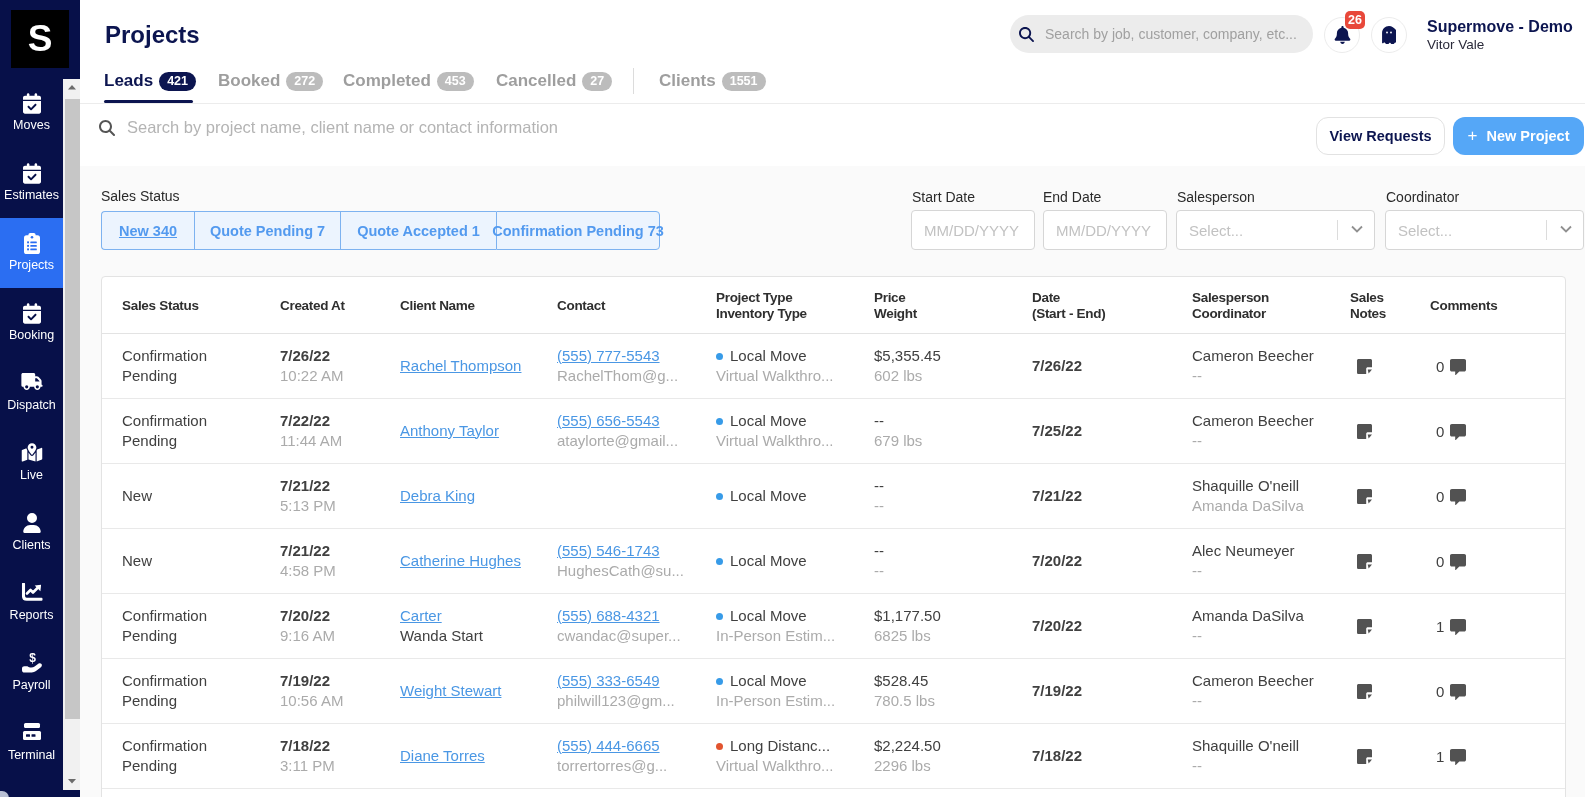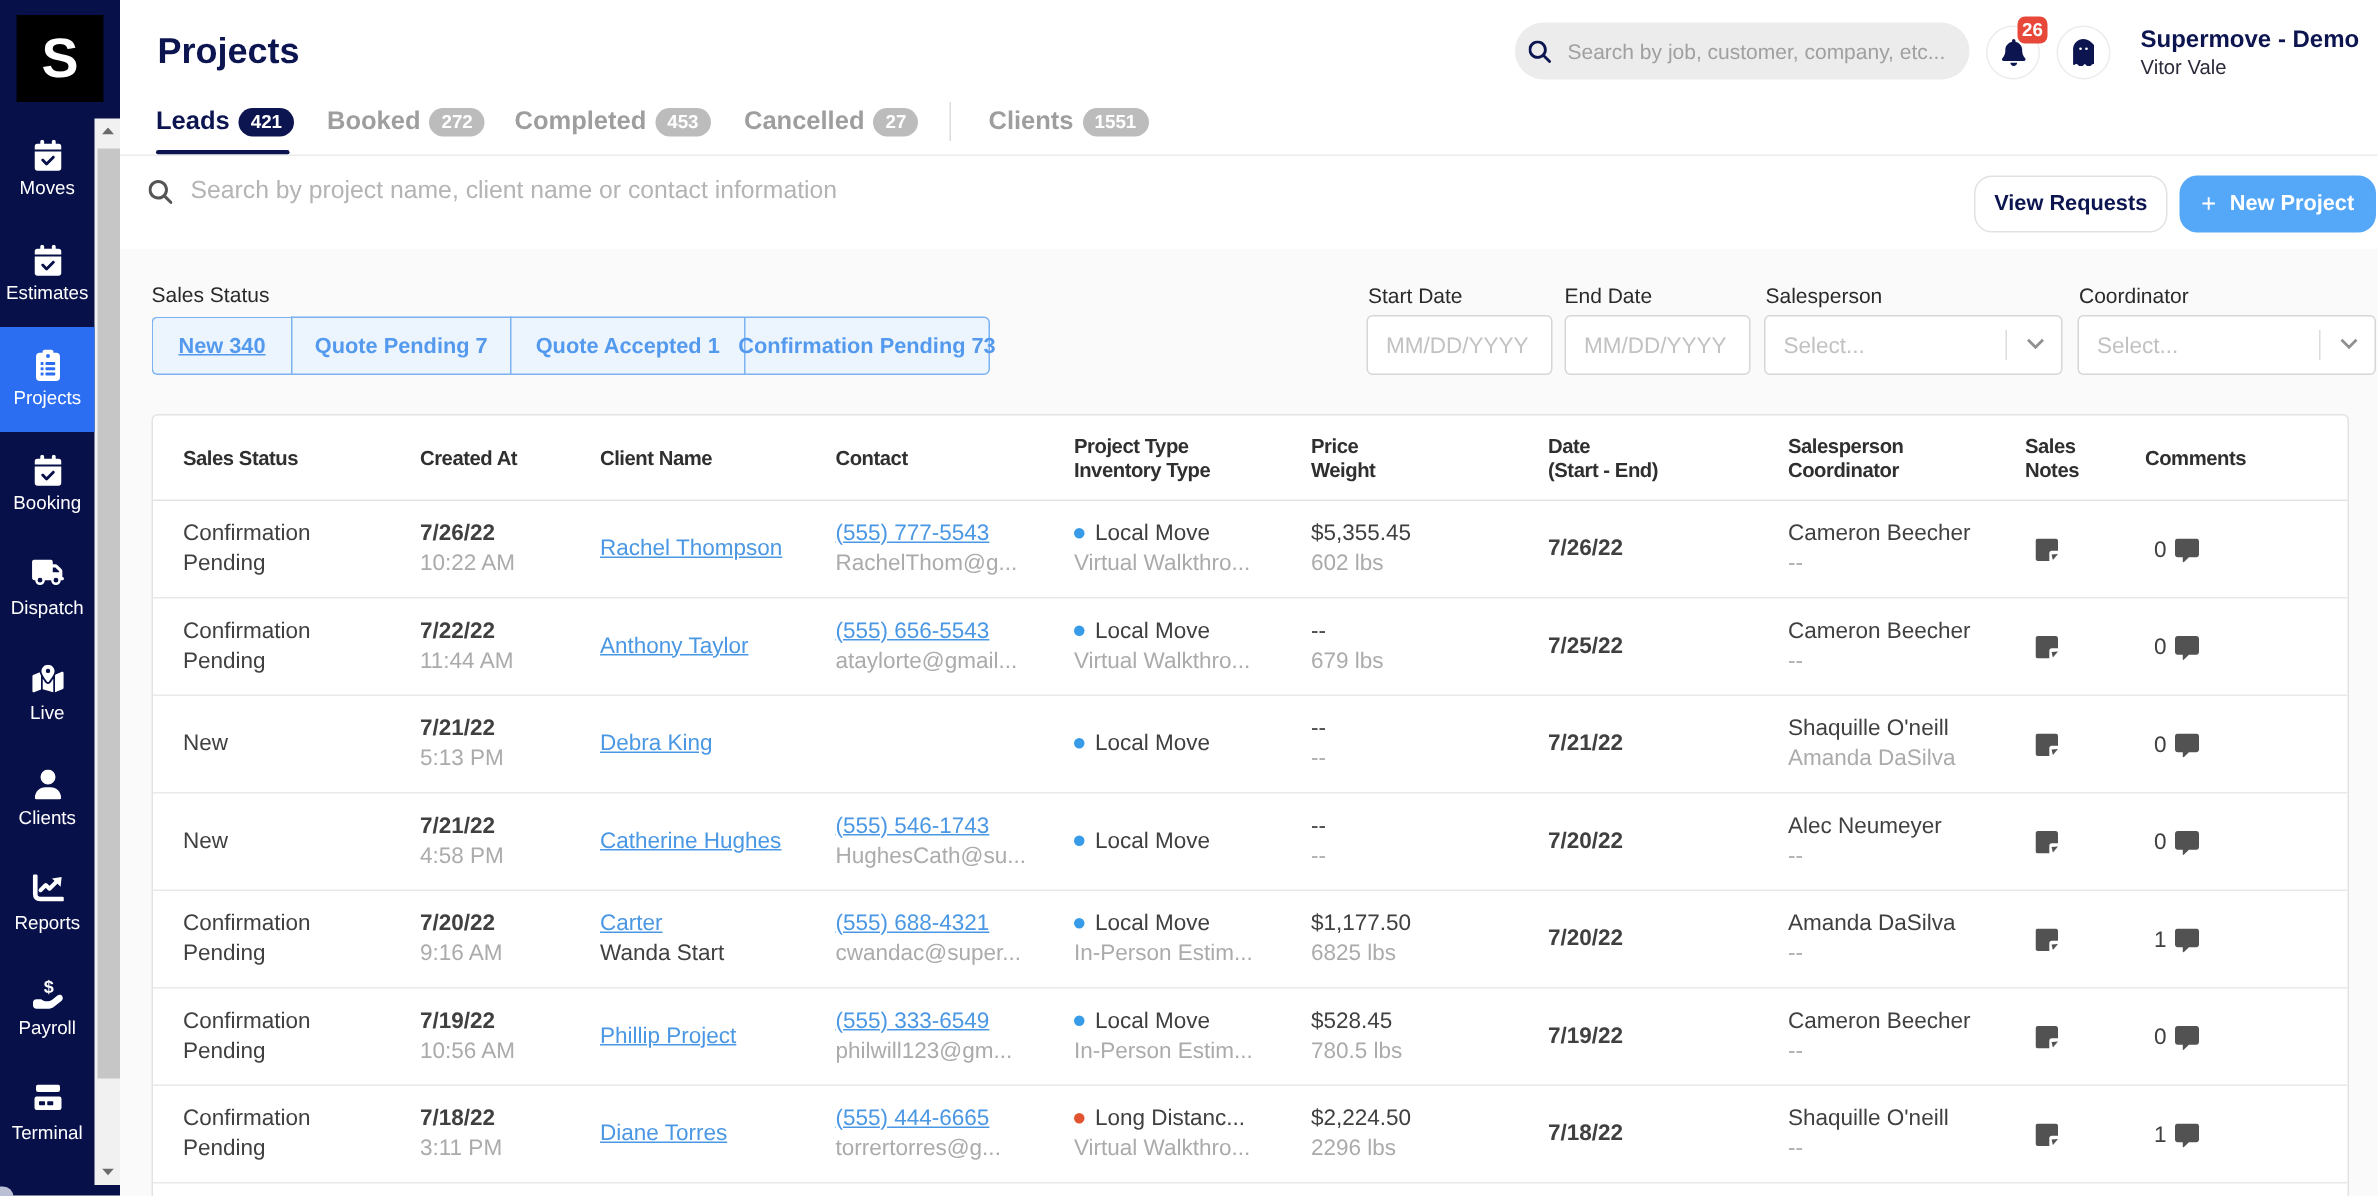--- a/index.html
+++ b/index.html
@@ -486,21 +486,21 @@
     <div class="row">
       <div class="cell" style="left:20px;">
           <span class="d1">Confirmation</span>
           <span class="d1">Pending</span>
         </div>
       <div class="cell" style="left:178px;">
           <span class="dt">7/19/22</span>
           <span class="d2">10:56 AM</span>
         </div>
       <div class="cell" style="left:298px;">
-          <span><a class="lk">Phillip Project</a></span>
+          <span><a class="lk">Weight Stewart</a></span>
         </div>
       <div class="cell" style="left:455px;">
           <span><a class="lk">(555) 333-6549</a></span>
           <span class="d2">philwill123@gm...</span>
         </div>
       <div class="cell" style="left:614px;">
           <span class="d1"><span class="bullet bu-b"></span>Local Move</span>
           <span class="d2">In-Person Estim...</span>
         </div>
       <div class="cell" style="left:772px;">

